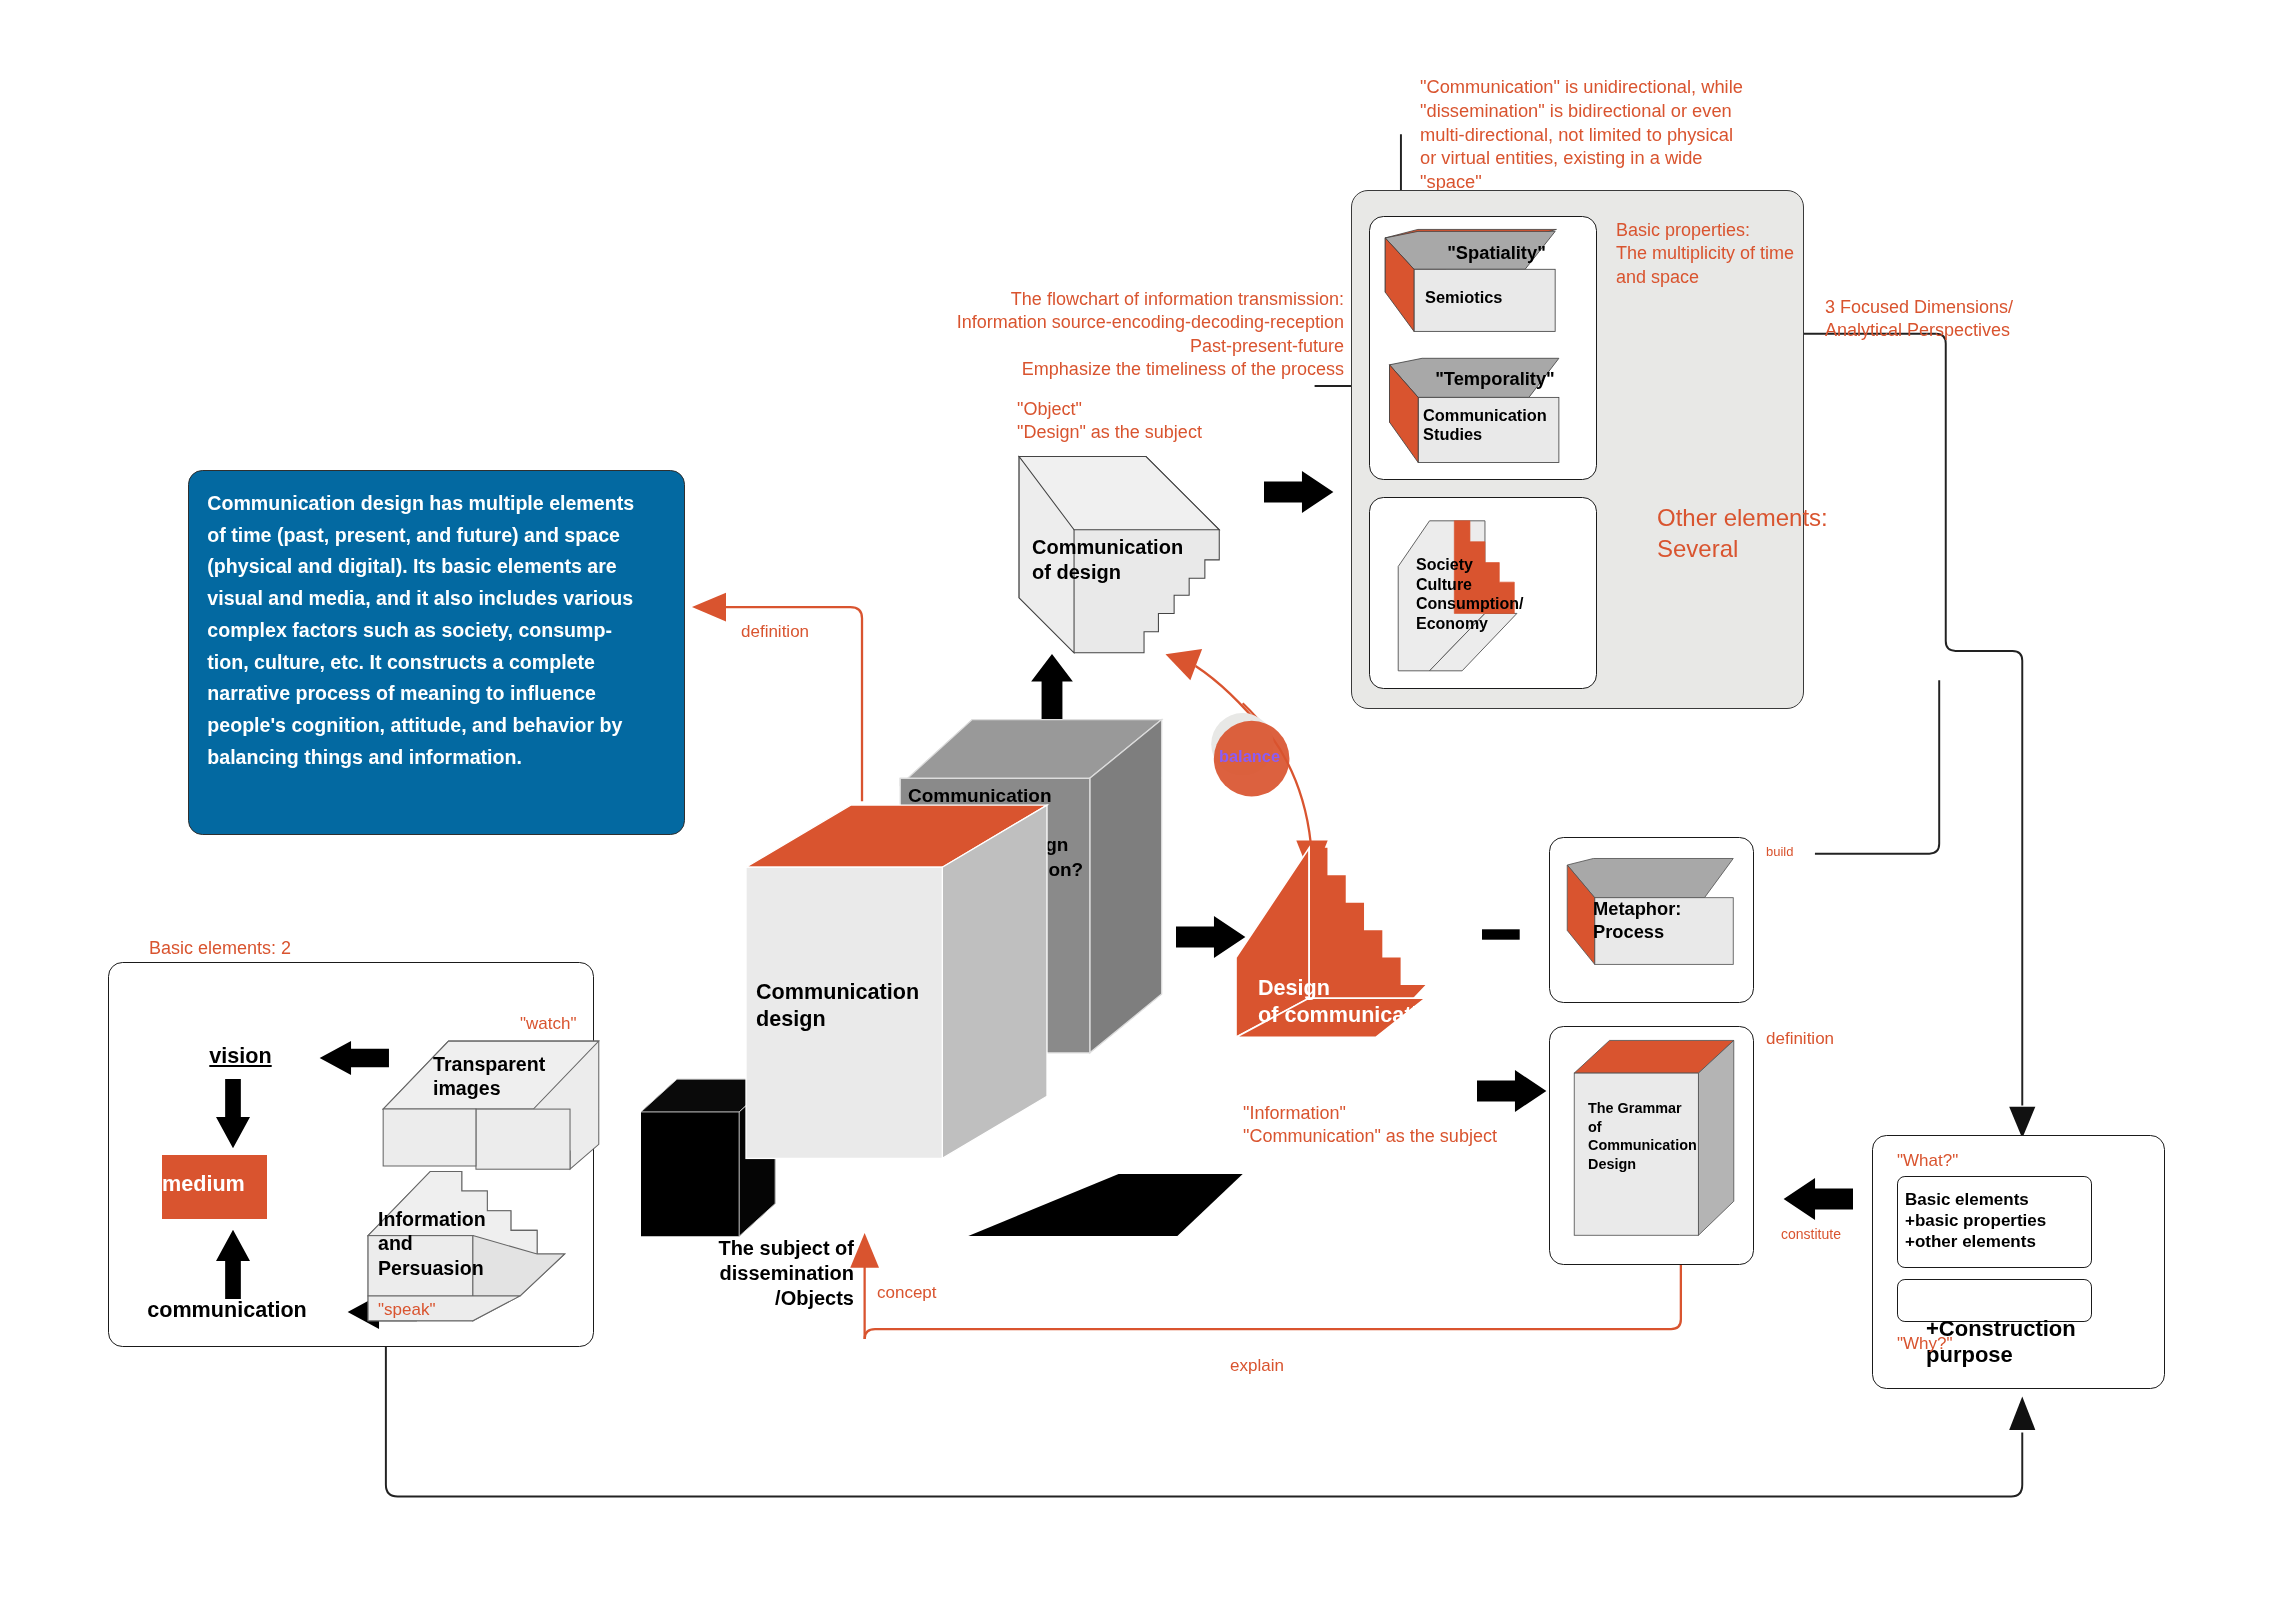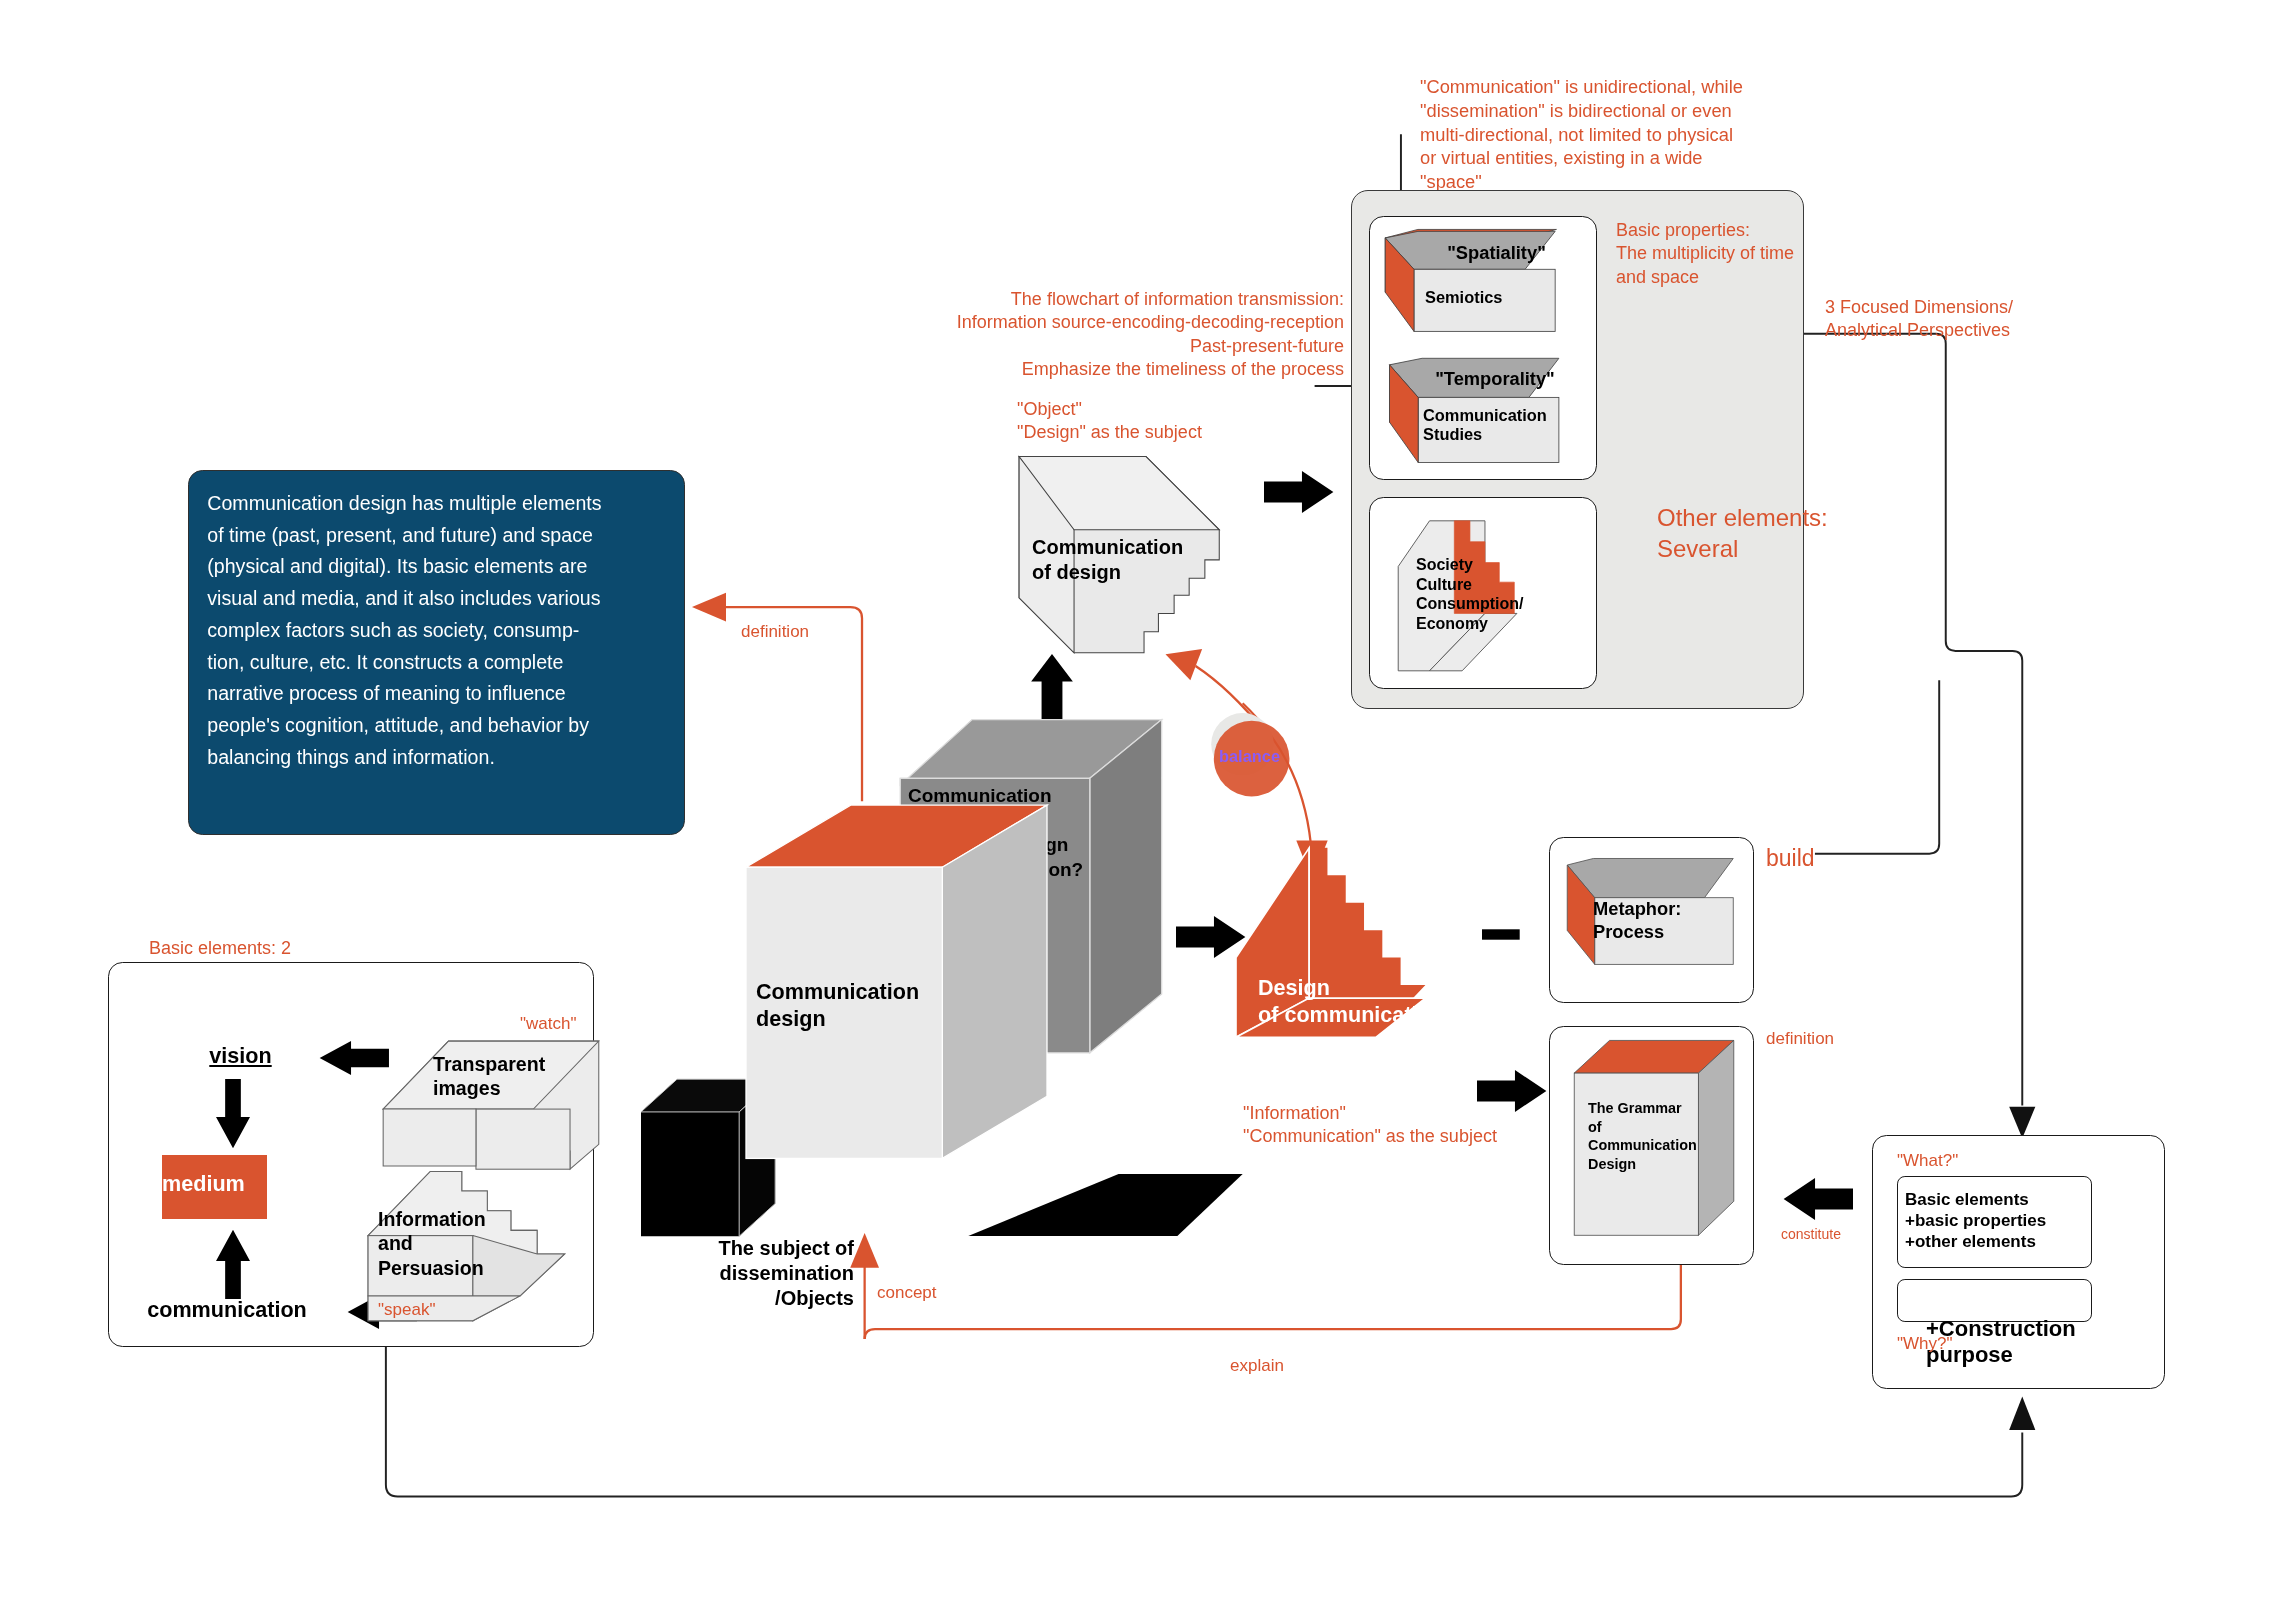--- a/index.html
+++ b/index.html
@@ -3,22 +3,22 @@
 <meta charset="utf-8">
 <style>
   html,body{margin:0;padding:0;background:#ffffff;}
   body{font-family:"Liberation Sans", sans-serif;}
   #stage{position:relative;width:2295px;height:1623px;background:#fff;overflow:hidden;}
   .abs{position:absolute;}
   .note{color:#D9542F;font-family:"Liberation Sans",sans-serif;font-weight:400;line-height:1.30;white-space:pre-line;}
   .blk{color:#000;font-weight:bold;font-family:"Liberation Sans",sans-serif;line-height:1.18;white-space:pre-line;}
   .panel{background:#E8E8E6;border:1.3px solid #3a3a3a;border-radius:17px;}
   .wbox{background:#ffffff;border:1.3px solid #1a1a1a;border-radius:14.4px;}
-  .greenbox{background:#0c4a6e;border:1.3px solid #2f2f2f;border-radius:14.4px;color:#fff;
-            font-weight:normal;line-height:1.62;white-space:pre-line;}
+  .greenbox{background:#0369a1;border:1.3px solid #2f2f2f;border-radius:14.4px;color:#fff;
+            font-weight:bold;line-height:1.62;white-space:pre-line;}
   svg{overflow:visible;}
 </style>
 </head>
 <body>
 
 <div id="stage">
 
   <svg class="abs" style="left:0;top:0;width:2295px;height:1623px;" viewBox="0 0 3509 2481">
 
     <path d="M2142,205 L2142,390" stroke="#222" stroke-width="3" fill="none"></path>
@@ -216,21 +216,21 @@
 
   <div class="abs wbox" style="left:1549px;top:837px;width:203px;height:164px;"></div>
   <svg class="abs" style="left:1562px;top:857px;width:183px;height:118px;" viewBox="0 0 280 180">
     <polygon points="8,12 48,2 262,2 218,62 50,62" fill="#A8A8A8" stroke="#555" stroke-width="1.3"></polygon>
     <rect x="50" y="62" width="212" height="102" fill="#E9E9E9" stroke="#555" stroke-width="1.3"></rect>
     <polygon points="8,12 50,62 50,164 8,112" fill="#D9542F" stroke="#555" stroke-width="1.3"></polygon>
   </svg>
   <div class="abs blk" style="left:1593px;top:898px;width:157px;font-size:18.3px;line-height:1.23;">Metaphor:
 Process</div>
 
-  <div class="abs note" style="left:1766px;top:844px;font-size:23px;">build</div>
+  <div class="abs note" style="left:1766px;top:844px;font-size:13px;">build</div>
 
   <div class="abs wbox" style="left:1549px;top:1026px;width:203px;height:237px;"></div>
   <svg class="abs" style="left:1569px;top:1039px;width:170px;height:216px;" viewBox="0 0 260 330">
     <polygon points="8,52 62,2 252,2 198,52 8,52" fill="#D9542F" stroke="#555" stroke-width="1.3"></polygon>
     <rect x="8" y="52" width="190" height="248" fill="#EAEAEA" stroke="#555" stroke-width="1.3"></rect>
     <polygon points="198,52 252,2 252,248 198,300" fill="#B4B4B4" stroke="#555" stroke-width="1.3"></polygon>
   </svg>
   <div class="abs blk" style="left:1588px;top:1099px;width:150px;font-size:14.4px;line-height:1.30;">The Grammar
 of
 Communication Design</div>

